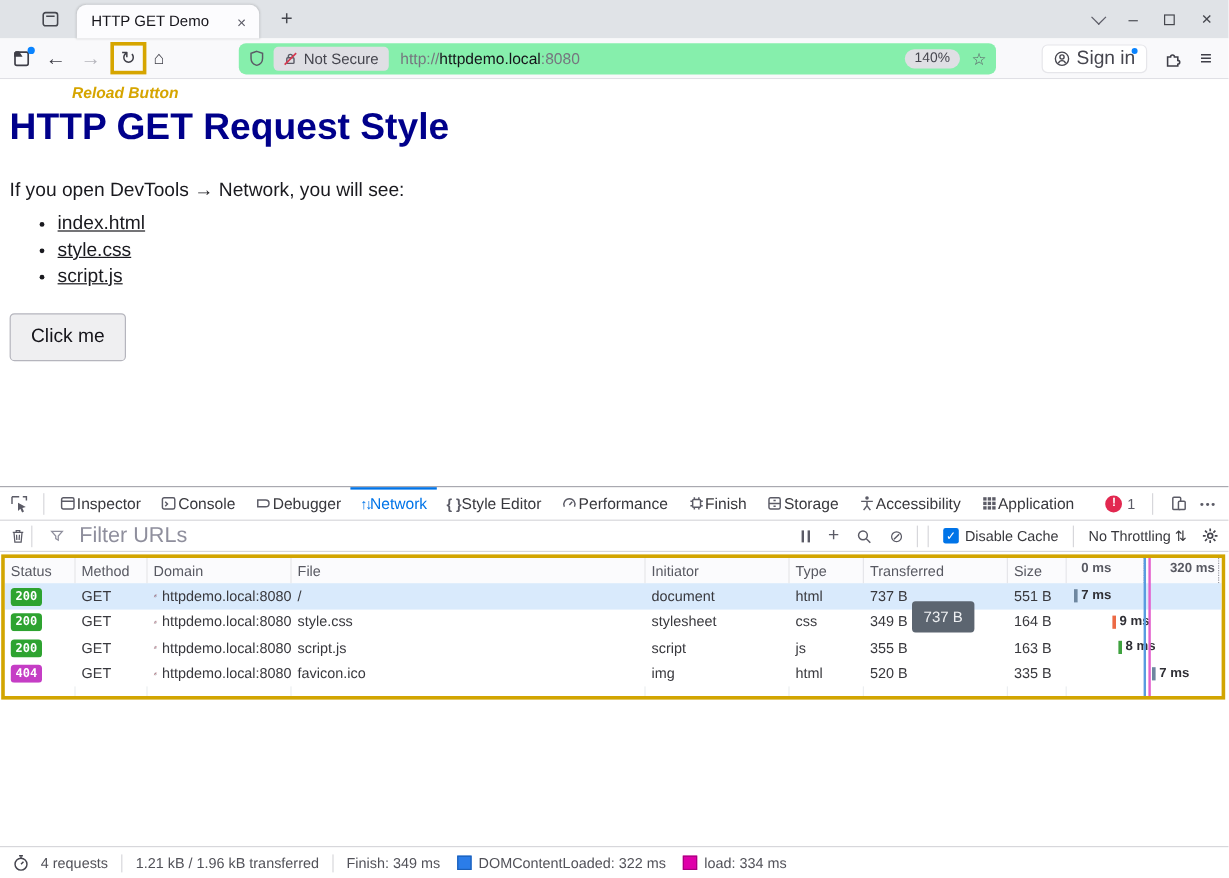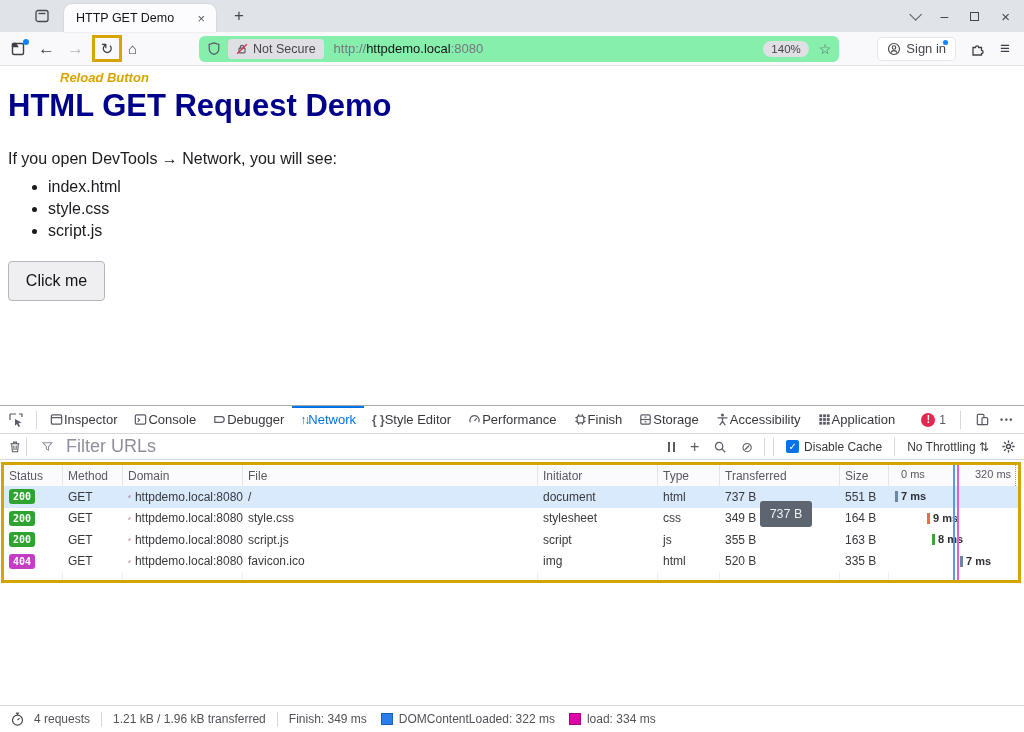--- a/index.html
+++ b/index.html
@@ -39,32 +39,32 @@
             display:flex; align-items:center; padding:0 8px; }
   .shield { display:flex; margin-right:7px; }
   .notsecure { display:flex; align-items:center; gap:5px; background:#dfdfe4; border-radius:4px;
                height:20px; padding:0 8px; font-size:12.5px; color:#45454e; margin-right:10px; }
   .url { font-size:13px; color:#76767f; white-space:nowrap; }
   .url b { color:#15141a; font-weight:normal; }
   .url-right { margin-left:auto; display:flex; align-items:center; gap:10px; }
   .zoom-chip { background:#dfdfe4; border-radius:10px; font-size:11.5px; color:#45454e; padding:2px 8px; }
   .star { font-size:14px; color:#5b5b66; }
   .signin { position:relative; display:flex; align-items:center; gap:5px; border:1px solid #e6e6ea; background:#fff;
-            border-radius:5px; height:24px; padding:0 9px; font-size:13px; color:#45454e; margin-right:14px; }
+            border-radius:5px; height:24px; padding:0 9px; font-size:16px; color:#45454e; margin-right:14px; }
   .signin .dot { position:absolute; top:2px; right:7px; width:5px; height:5px; border-radius:50%; background:#0a84ff; }
   .puzzle { margin-right:14px; }
   .hamburger { font-size:17px; margin-right:14px; }
 
   
   .content { position:relative; height:339px; background:#fff; }
   .reload-label { position:absolute; left:60px; top:4px; color:#d6a500; font-weight:bold; font-style:italic; font-size:13px; }
   .h1 { position:absolute; left:8px; top:22px; font-size:31px; font-weight:bold; color:#00008b; }
   .intro { position:absolute; left:8px; top:84px; font-size:16px; color:#1a1a1f; }
   .plist { position:absolute; left:48px; top:112px; font-size:16px; color:#1a1a1f; }
-  .plist li { margin-bottom:4px; }
+  .plist li { margin-bottom:4px;text-decoration:underline; }
   .clickme { position:absolute; left:8px; top:195px; width:97px; height:40px; background:#efeff1;
              border:1px solid #b5b5bd; border-radius:4px; font-size:16px; color:#15141a;
              font-family:"Liberation Sans", sans-serif; display:flex; align-items:center; justify-content:center; }
 
   
   .devtools { position:absolute; left:0; right:0; top:405px; bottom:0; background:#fff;
               border-top:1px solid #a9a9b0; font-size:13px; color:#38383d; }
   .dt-tabs { height:28px; border-bottom:1px solid #d7d7db; display:flex; align-items:center; }
   .pick { padding:0 8px; display:flex; }
   .vsep { width:1px; height:18px; background:#d7d7db; margin:0 4px; }
@@ -205,21 +205,21 @@
     <span class="nav-ic puzzle">
       <svg width="16" height="16" viewBox="0 0 16 16" fill="none" stroke="#3f3f48" stroke-width="1.3">
         <path d="M3 6.5 h2.5 a1.6 1.6 0 1 1 3.2 0 H11.5 v2.8 a1.6 1.6 0 1 1 0 3.2 V14 H3 z"></path>
       </svg>
     </span>
     <span class="nav-ic hamburger">≡</span>
   </div>
 
   <div class="content">
     <div class="reload-label">Reload Button</div>
-    <div class="h1">HTML GET Request Demo</div>
+    <div class="h1">HTTP GET Request Style</div>
     <div class="intro">If you open DevTools → Network, you will see:</div>
     <ul class="plist">
       <li>index.html</li>
       <li>style.css</li>
       <li>script.js</li>
     </ul>
     <button class="clickme">Click me</button>
   </div>
 
   <div class="devtools">
@@ -371,21 +371,21 @@
     <div class="ntwrap">
       <div class="nrow hdr">
         <div>Status</div>
         <div>Method</div>
         <div>Domain</div>
         <div>File</div>
         <div>Initiator</div>
         <div>Type</div>
         <div>Transferred</div>
         <div>Size</div>
-        <div style="padding-left:0;">
+        <div style="padding-left:0;font-weight:bold;">
           <span class="tick" style="left:12px; top:3px;">0 ms</span>
           <span class="tickline" style="left:64px;"></span>
           <span class="tick" style="left:86px; top:3px;">320 ms</span>
           <span class="tickline" style="left:126px;"></span>
 
         </div>
       </div>
 
       <div class="nrow rrow sel">
         <div><span class="badge ok">200</span></div>

